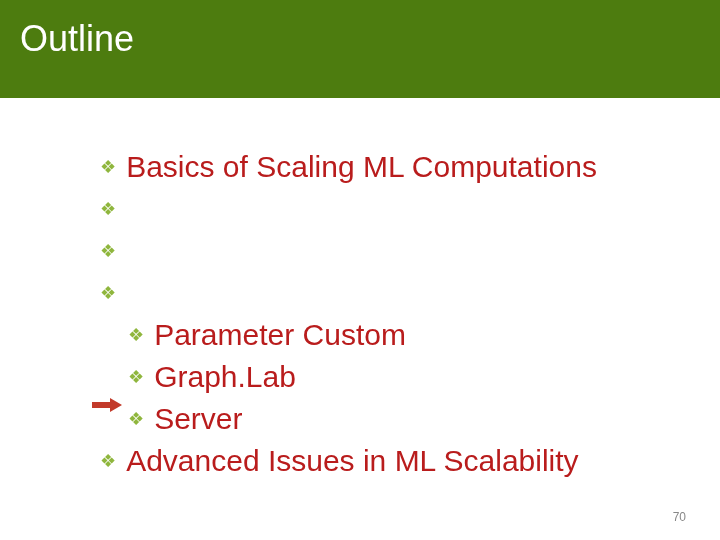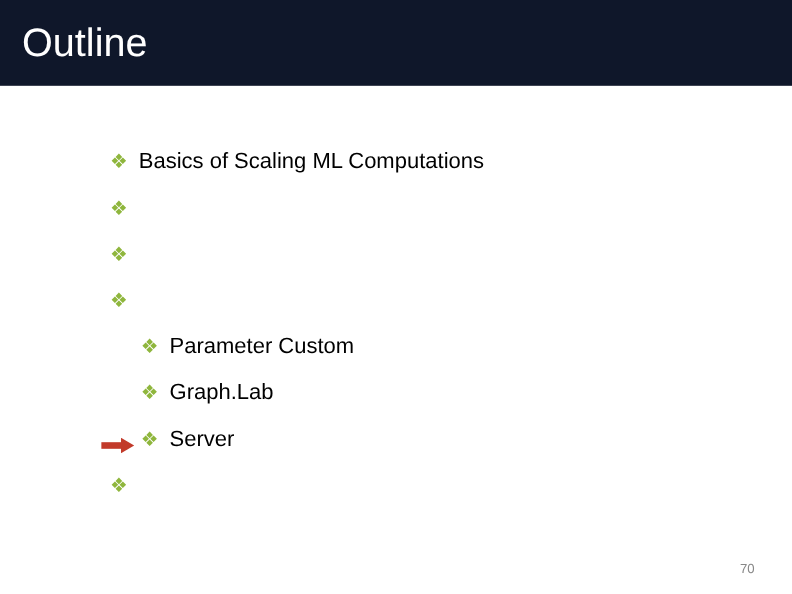--- a/index.html
+++ b/index.html
@@ -5,22 +5,22 @@
   * { margin: 0; padding: 0; box-sizing: border-box; }
   body {
     width: 720px;
     height: 540px;
     font-family: Arial, Helvetica, sans-serif;
     background: #ffffff;
     overflow: hidden;
     position: relative;
   }
   .header {
-    background: #0f172a;
-    height: 78px;
+    background: #4d7c0f;
+    height: 98px;
     padding: 18px 0 0 20px;
   }
   .title {
     color: #ffffff;
     font-size: 36px;
     font-weight: 400;
   }
   .content {
     padding: 55px 0 0 100px;
   }
@@ -32,22 +32,22 @@
   .item.sub {
     margin-left: 28px;
   }
   .bullet {
     color: #8fb63d;
     font-size: 18px;
     margin-right: 10px;
     line-height: 28px;
   }
   .text {
-    color: #000000;
-    font-size: 20px;
+    color: #b91c1c;
+    font-size: 30px;
     line-height: 28px;
   }
   .arrow {
     position: absolute;
     left: 92px;
     top: 398px;
     width: 30px;
     height: 14px;
   }
   .arrow svg { display: block; }
@@ -95,20 +95,21 @@
     <span class="text">Graph.Lab</span>
   </div>
 
   <div class="item sub">
     <span class="bullet">❖</span>
     <span class="text">Server</span>
   </div>
 
   <div class="item">
     <span class="bullet">❖</span>
+    <span class="text">Advanced Issues in ML Scalability</span>
   </div>
 
 </div>
 
 <div class="arrow">
   <svg width="30" height="14" viewBox="0 0 30 14">
     <rect x="0" y="4" width="18" height="6" fill="#c23a2a"></rect>
     <polygon points="18,0 30,7 18,14" fill="#c23a2a"></polygon>
   </svg>
 </div>

